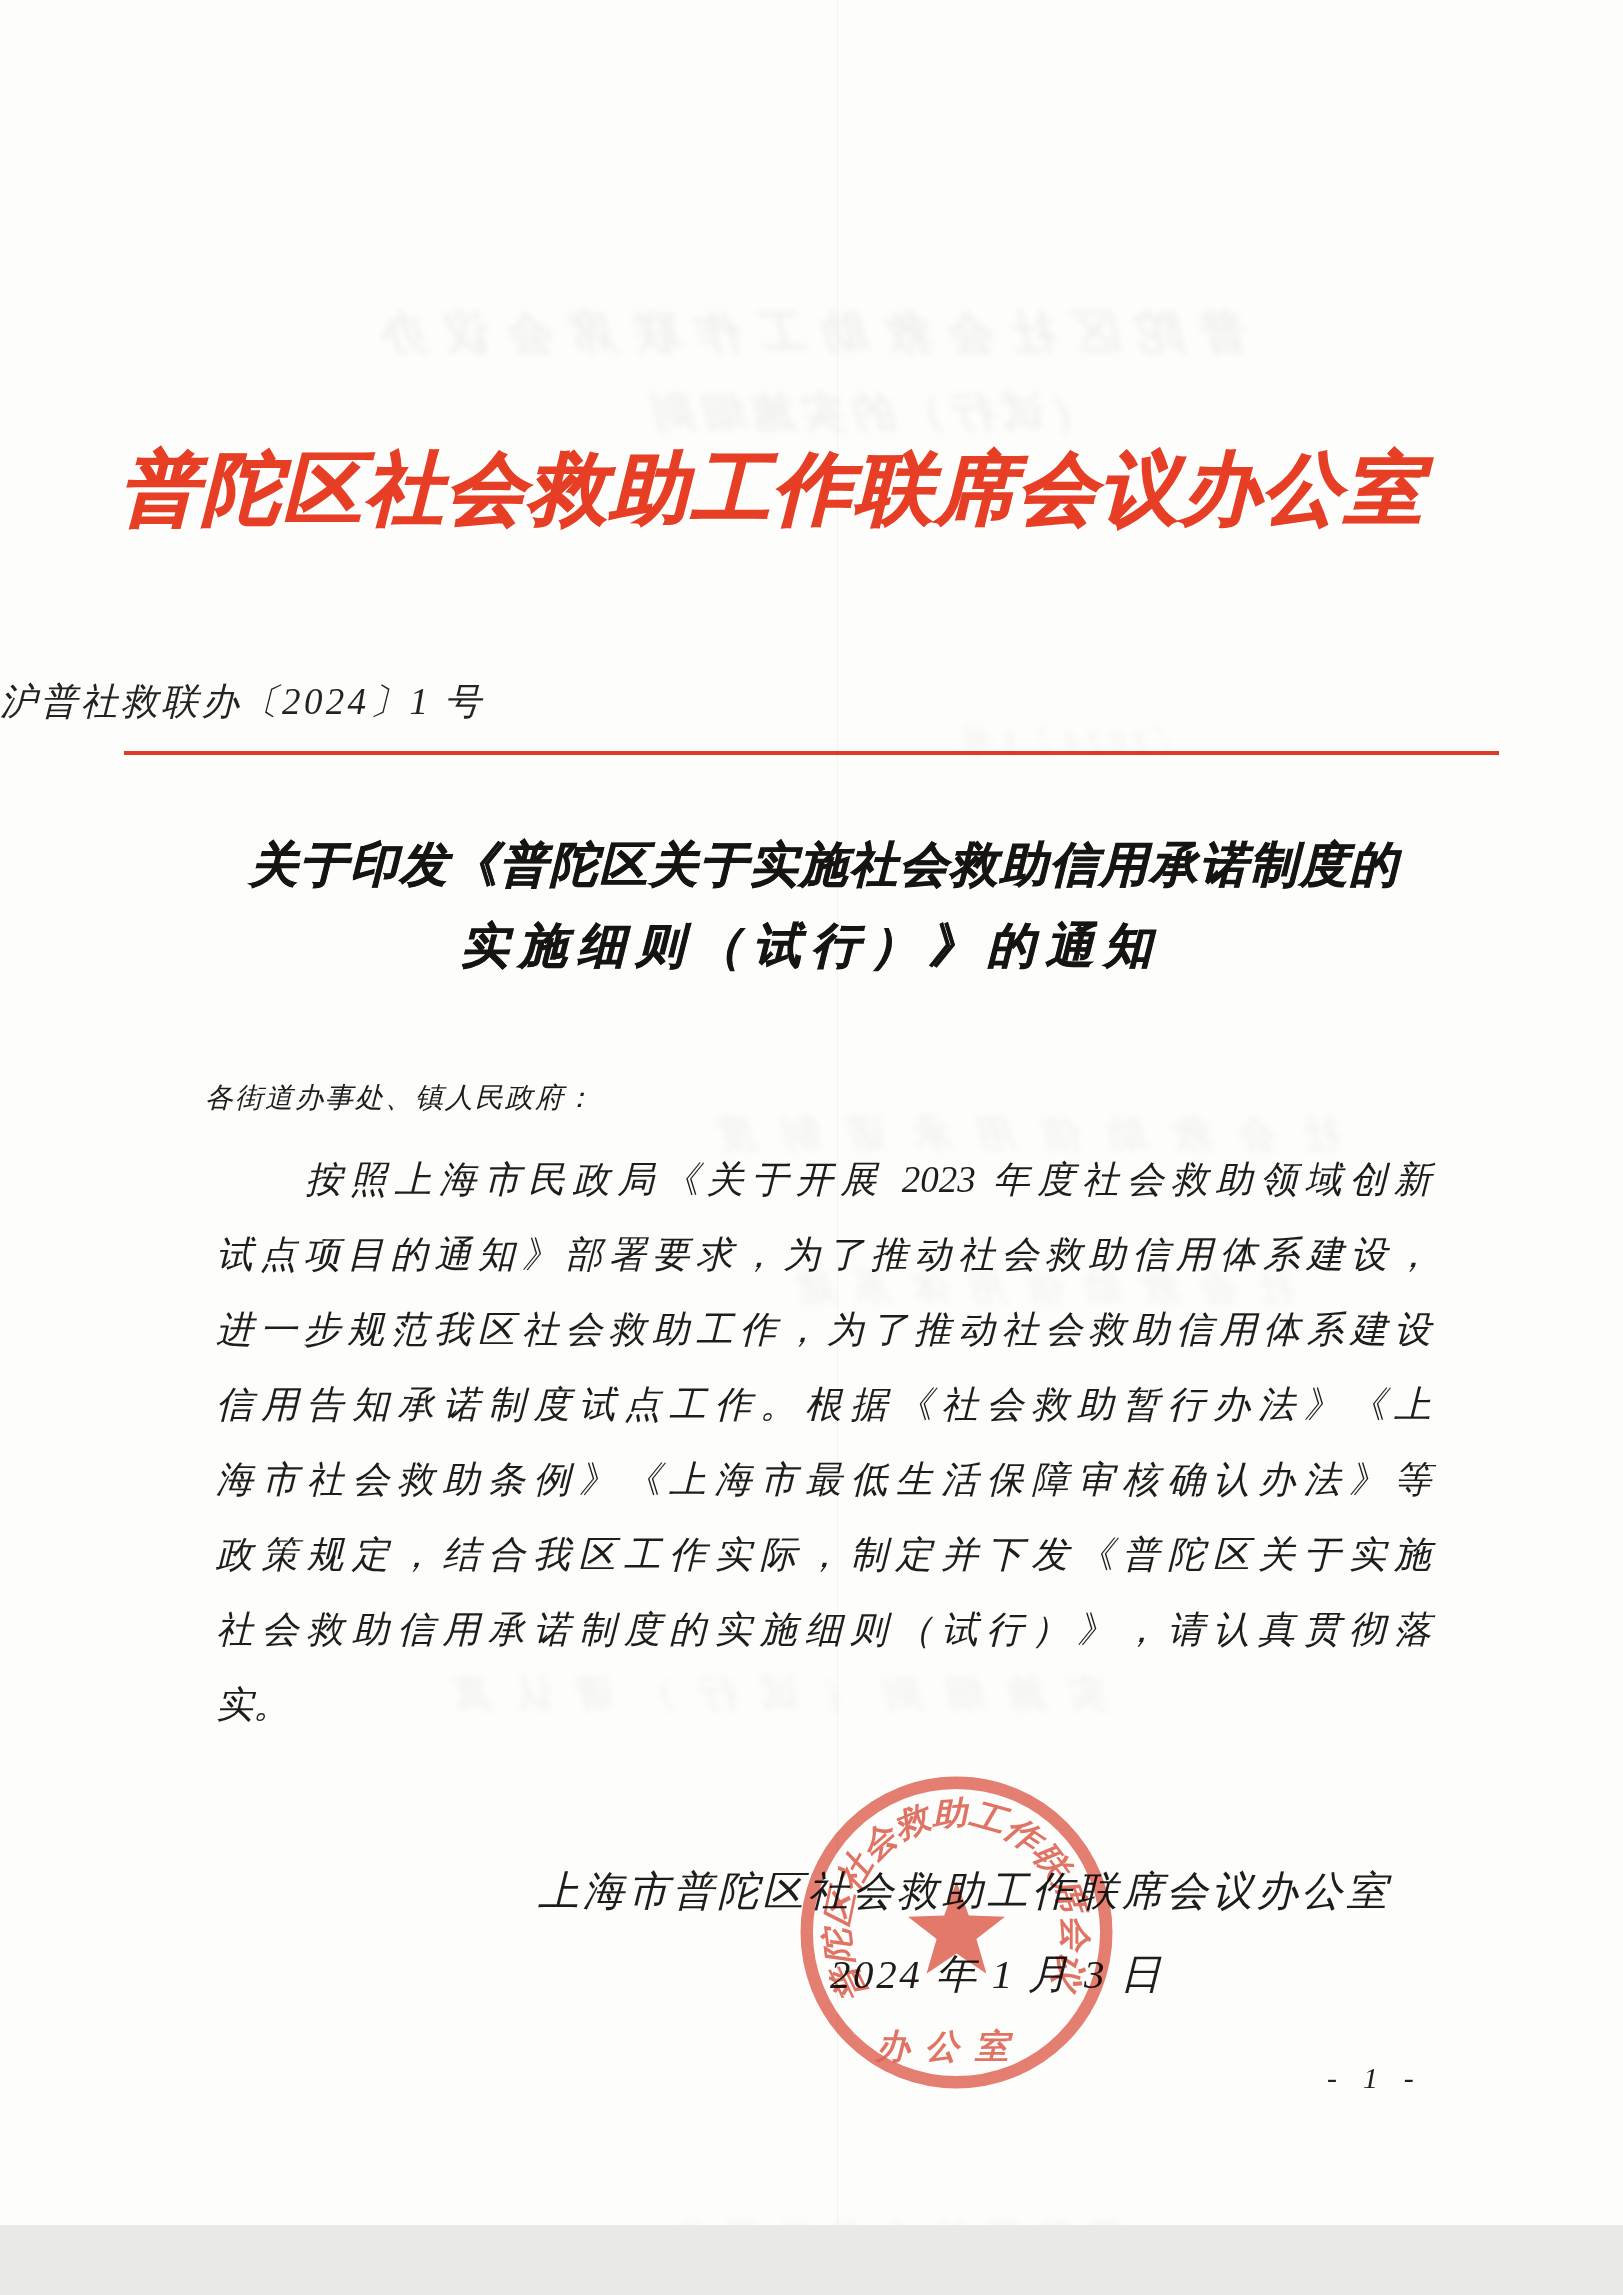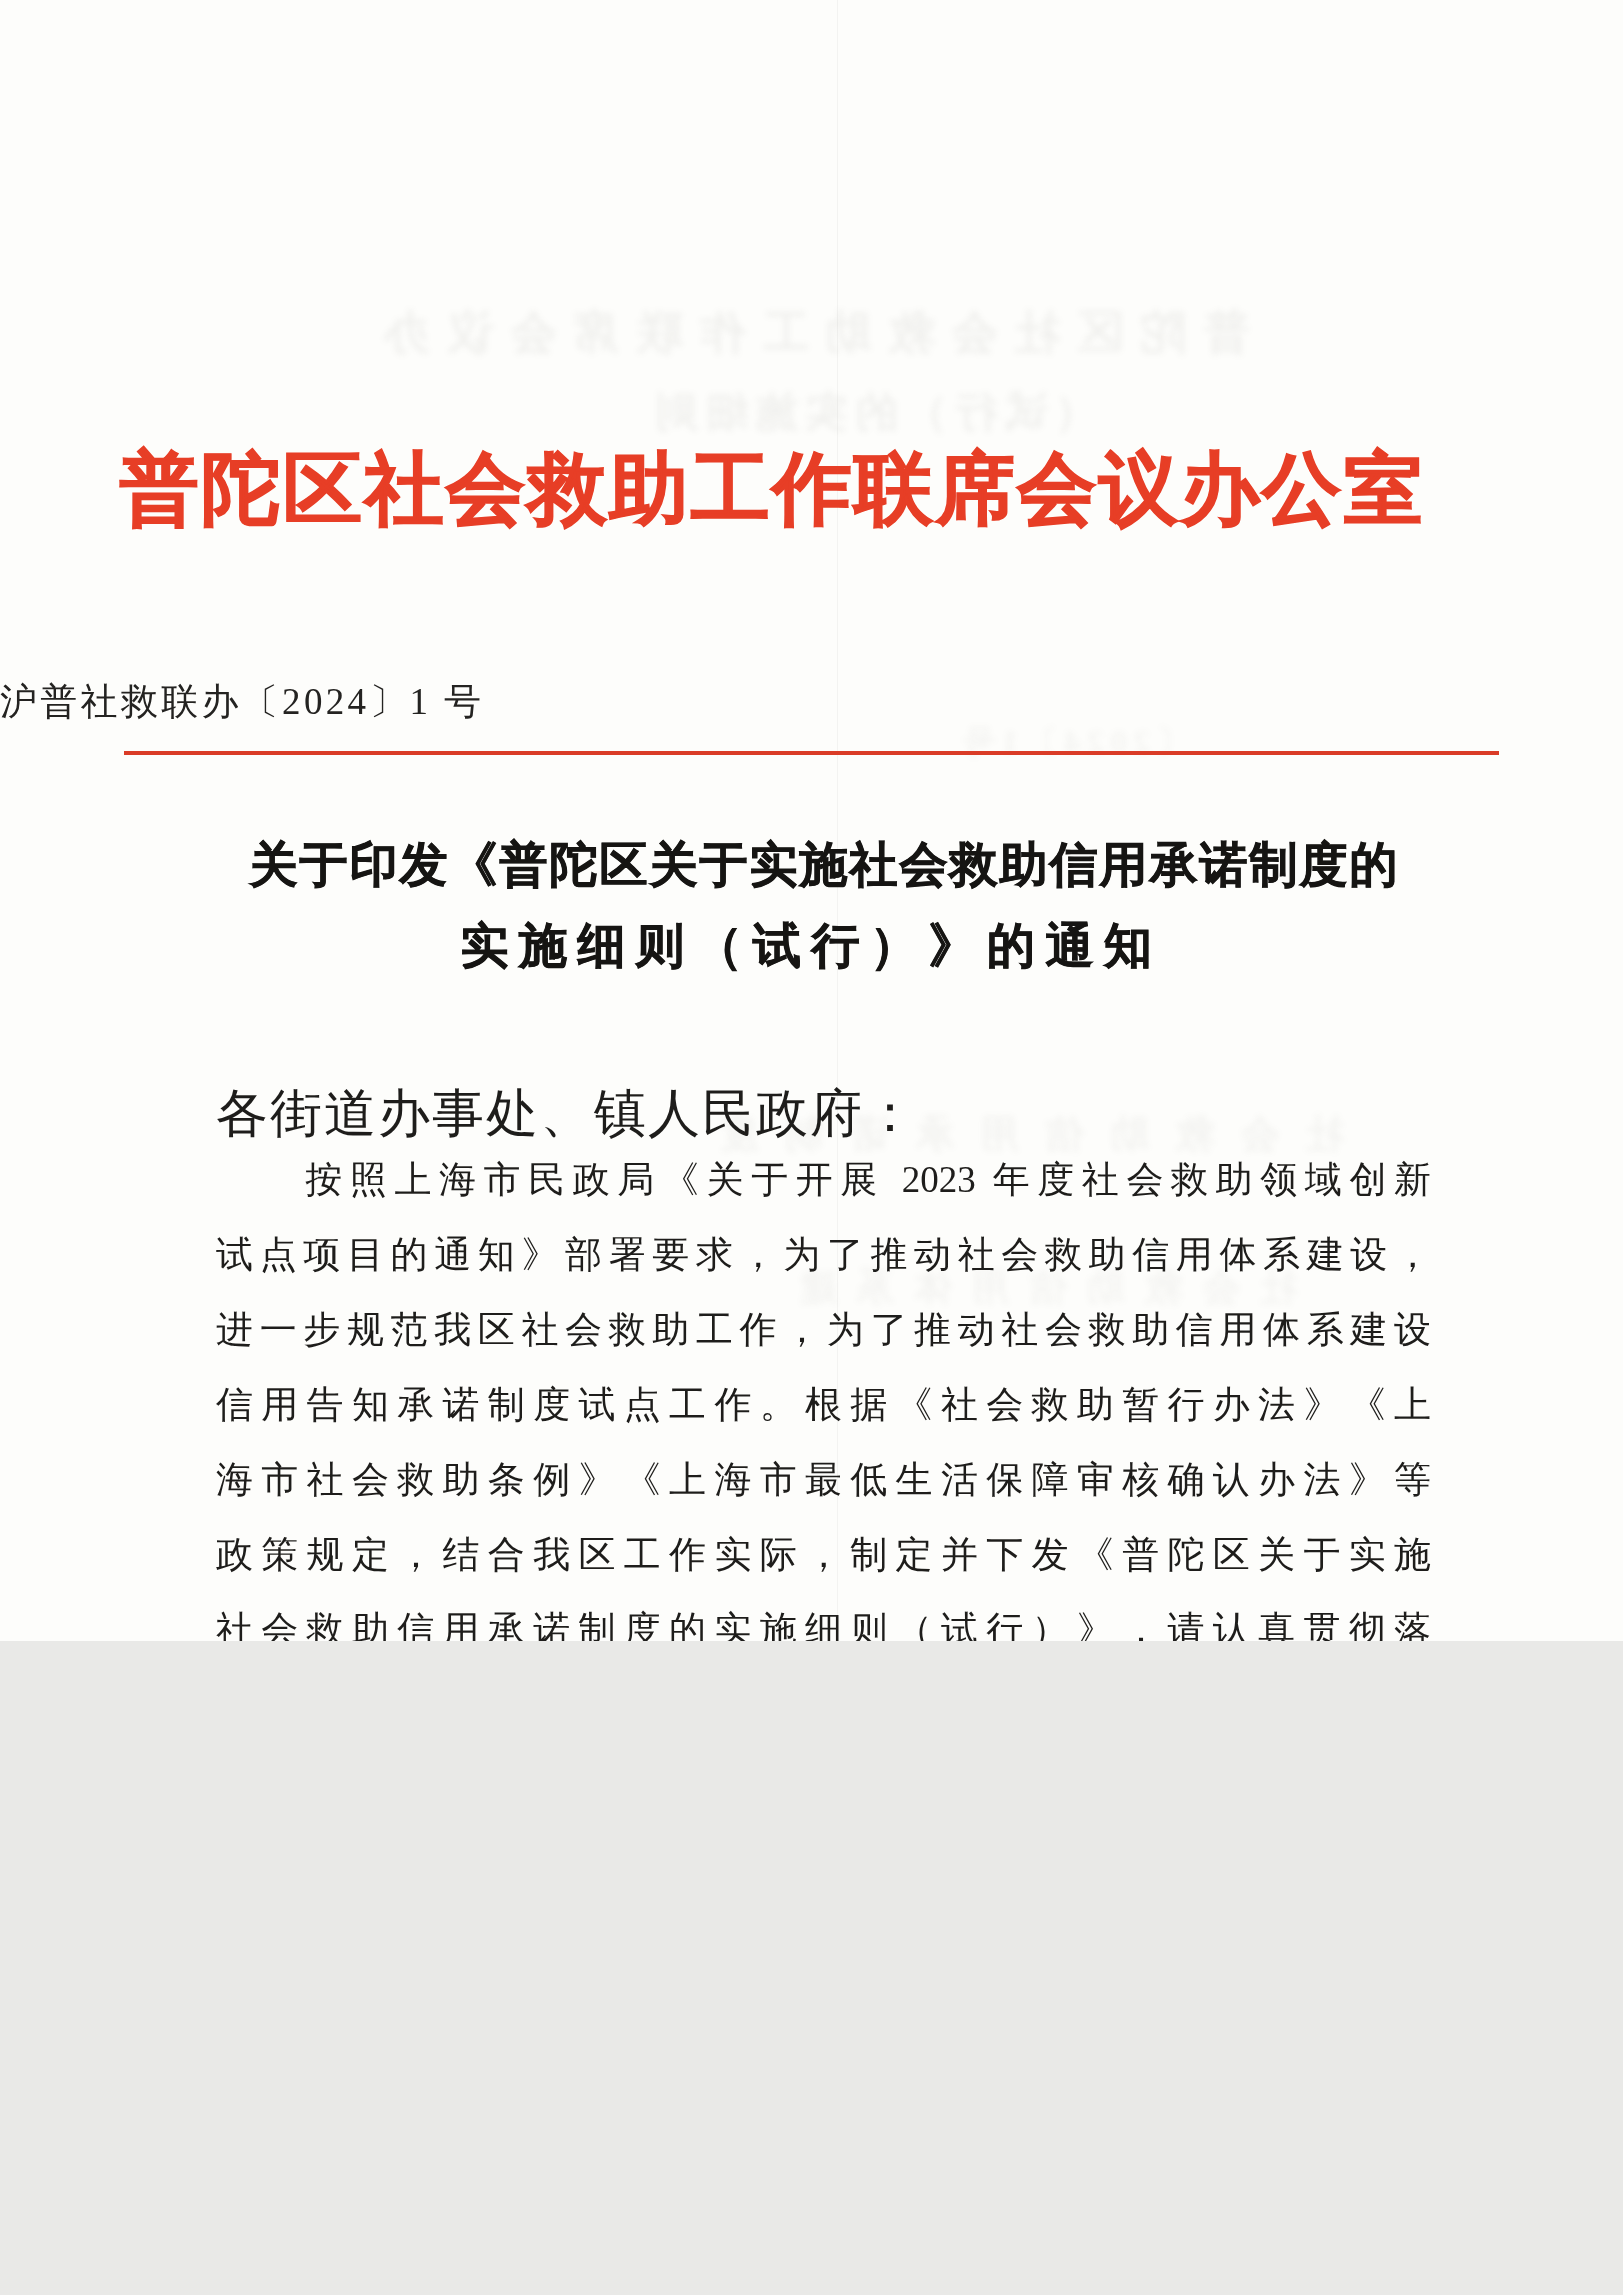--- a/index.html
+++ b/index.html
@@ -4,26 +4,27 @@
 <style>
   :root{
     --header-red:#e73e26;
     --rule-red:#da3c27;
     --stamp-red:#dc503f;
     --body-text:#1e1d1b;
   }
   html,body{margin:0;padding:0;background:#e9e9e7;}
   .page{
     position:relative;
-    width:1623px;height:1641px;
+    width:1623px;height:2225px;
     margin:0 auto;
     background:#fdfdfb;
     font-family:"Liberation Serif","DejaVu Serif",serif;
     color:var(--body-text);
     overflow:hidden;
+    font-style:italic;
   }
   .scanline{
     position:absolute;left:837px;top:0;width:1.3px;height:2295px;
     background:rgba(60,60,55,0.05);
   }
   .org-header{
     position:absolute;top:437px;left:0;width:1545px;
     text-align:center;
     font-size:79px;font-weight:bold;
     letter-spacing:2.6px;
@@ -44,22 +45,22 @@
   }
   .doc-title{
     position:absolute;left:0;width:1623px;text-align:center;
     font-weight:bold;color:#161513;
     -webkit-text-stroke:0.7px #161513;
     white-space:nowrap;
   }
   .doc-title.l1{top:833px;font-size:48px;letter-spacing:2px;margin-left:13px;}
   .doc-title.l2{top:914px;font-size:48px;letter-spacing:10.5px;}
   .salutation{
-    position:absolute;top:1079px;left:216px;
-    font-size:52px;letter-spacing:2px;white-space:nowrap;
+    position:absolute;top:1079px;left:205px;
+    font-size:28px;letter-spacing:2px;white-space:nowrap;
   }
   .body-block{
     position:absolute;top:1156px;left:216px;width:1215px;
     font-size:37px;
   }
   .bline{
     height:75px;line-height:47px;
     text-align:justify;text-align-last:justify;
   }
   .bline.last{text-align-last:left;}

